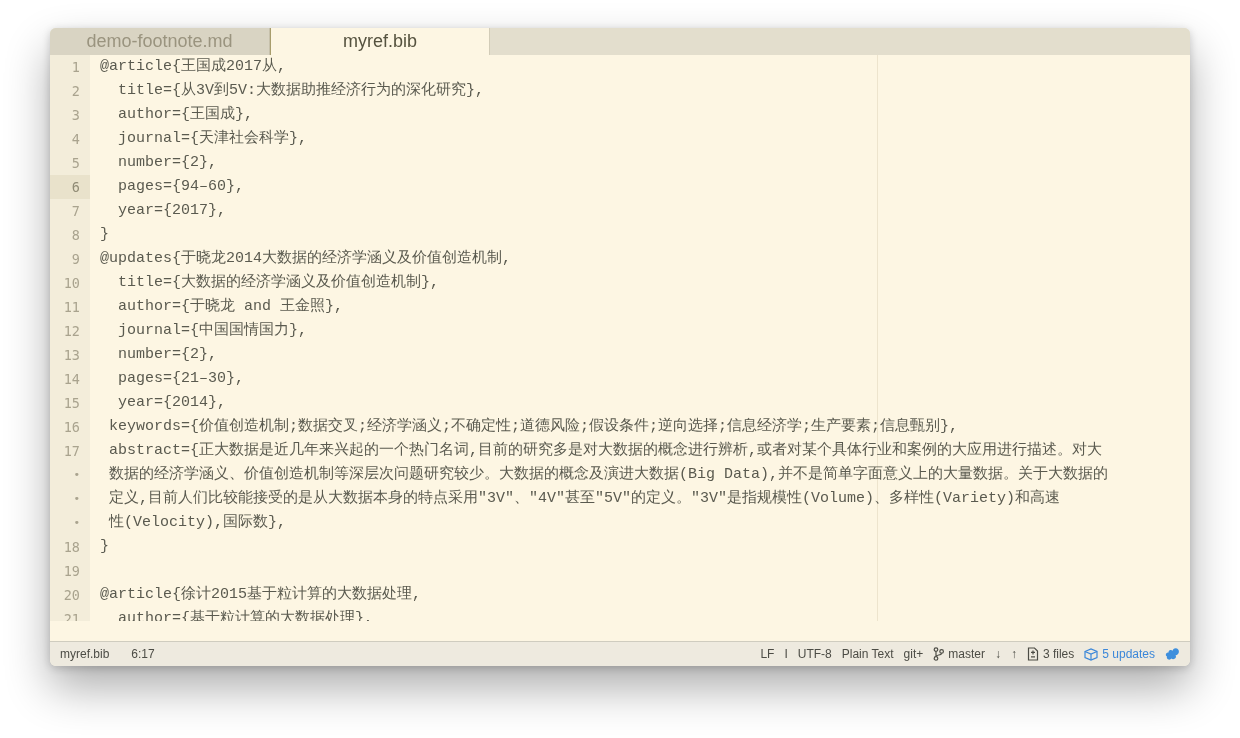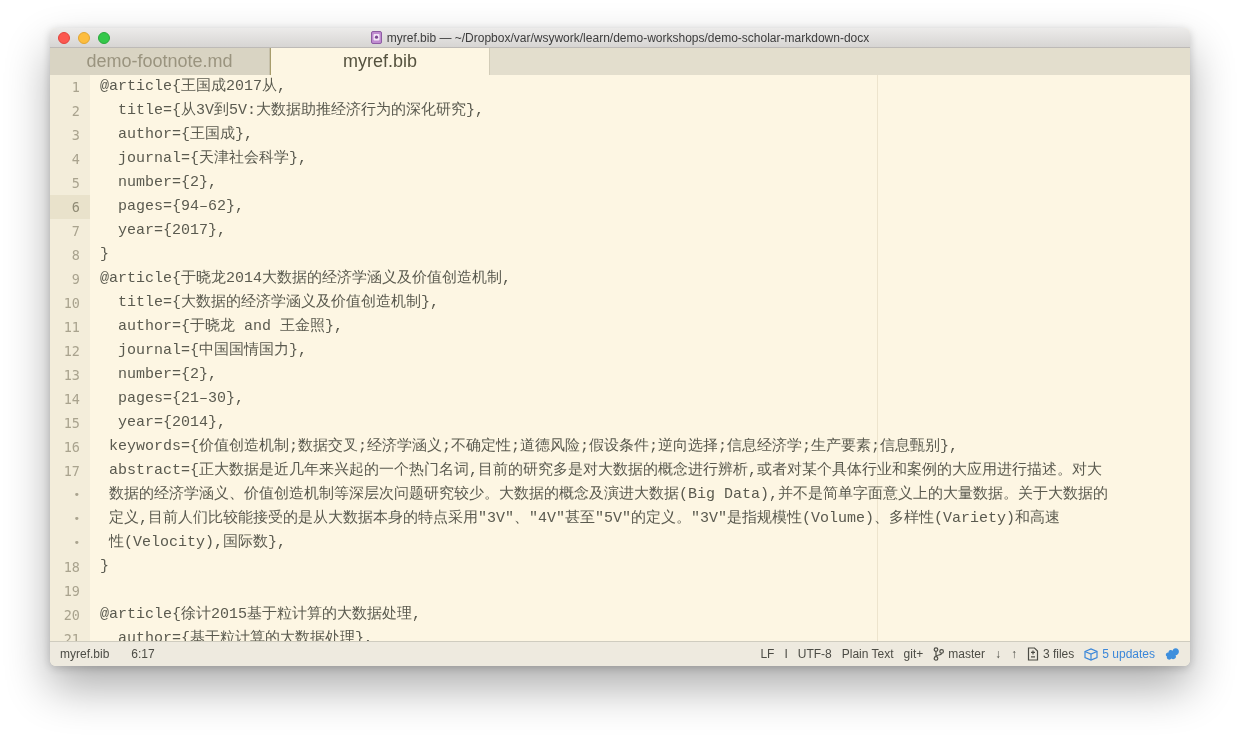--- a/index.html
+++ b/index.html
@@ -65,35 +65,20 @@
   .sb-item { display:flex; align-items:center; gap:4px; white-space:nowrap; }
   .sb-blue { color:#3b87d9; }
   .arrow { font-weight:bold; font-size:12px; color:#4c4c45; }
   .sb-icon { display:inline-block; vertical-align:middle; }
 </style>
 </head>
 <body>
 
 <div class="window">
 
-  <div class="titlebar">
-    <div class="traffic">
-      <div class="light red"></div>
-      <div class="light yellow"></div>
-      <div class="light green"></div>
-    </div>
-    <div class="titlebar-title">
-      <svg class="proxy-icon" viewBox="0 0 11 13">
-        <rect x="0.5" y="0.5" width="10" height="12" rx="1.5" fill="#c08cd0" stroke="#8e5ca3"></rect>
-        <rect x="2.5" y="3" width="6" height="6.5" rx="1" fill="#f3e6f7"></rect>
-        <circle cx="5.5" cy="6.2" r="1.6" fill="#7a4691"></circle>
-      </svg>
-      <span>myref.bib — ~/Dropbox/var/wsywork/learn/demo-workshops/demo-scholar-markdown-docx</span>
-    </div>
-  </div>
 
   <div class="tabbar">
     <div class="tab inactive">
       <span>demo-footnote.md</span>
     </div>
     <div class="tab active">
       <span>myref.bib</span>
     </div>
     <div class="tabbar-rest"></div>
   </div>
@@ -116,33 +101,33 @@
         <div class="row">
           <span class="gutter-num">4</span>
           <span class="code">  journal={天津社会科学},</span>
         </div>
         <div class="row">
           <span class="gutter-num">5</span>
           <span class="code">  number={2},</span>
         </div>
         <div class="row active">
           <span class="gutter-num">6</span>
-          <span class="code">  pages={94–62},</span>
+          <span class="code">  pages={94–60},</span>
         </div>
         <div class="row">
           <span class="gutter-num">7</span>
           <span class="code">  year={2017},</span>
         </div>
         <div class="row">
           <span class="gutter-num">8</span>
           <span class="code">}</span>
         </div>
         <div class="row">
           <span class="gutter-num">9</span>
-          <span class="code">@article{于晓龙2014大数据的经济学涵义及价值创造机制,</span>
+          <span class="code">@updates{于晓龙2014大数据的经济学涵义及价值创造机制,</span>
         </div>
         <div class="row">
           <span class="gutter-num">10</span>
           <span class="code">  title={大数据的经济学涵义及价值创造机制},</span>
         </div>
         <div class="row">
           <span class="gutter-num">11</span>
           <span class="code">  author={于晓龙 and 王金照},</span>
         </div>
         <div class="row">

